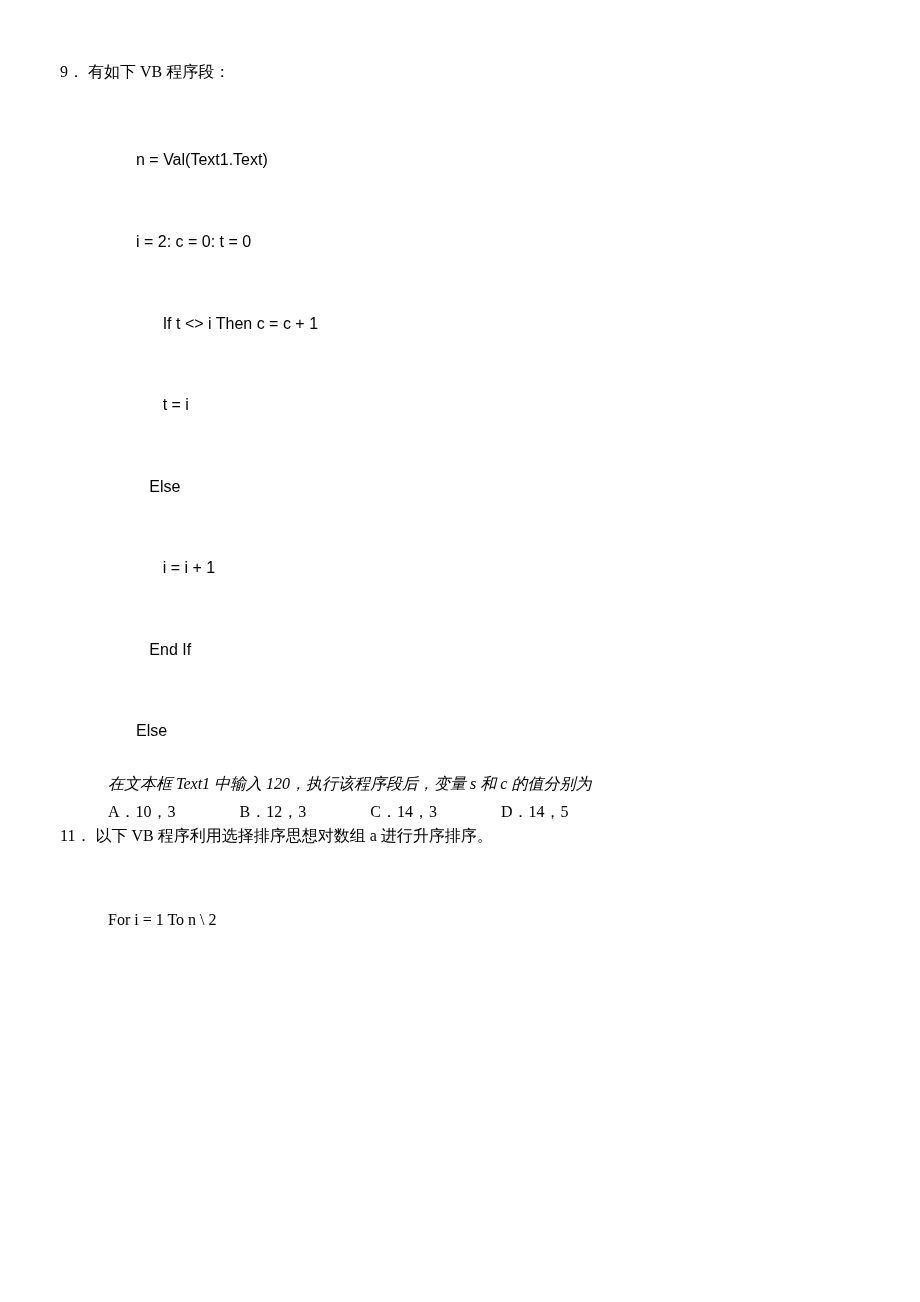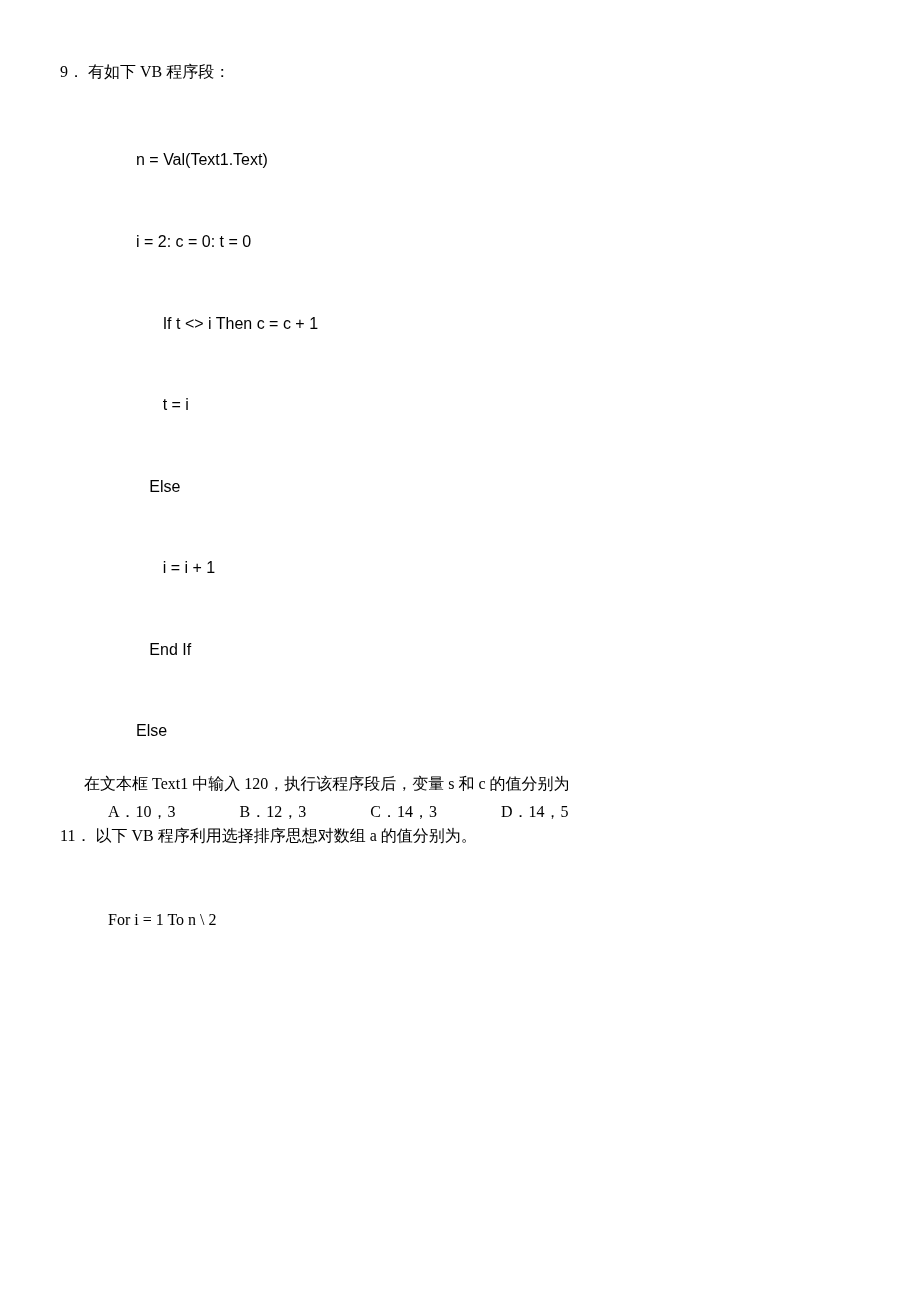--- a/index.html
+++ b/index.html
@@ -31,21 +31,22 @@
     }
     .options {
       margin-left: 48px;
       margin-top: 4px;
     }
     .option-item {
       display: inline-block;
       margin-right: 60px;
     }
     .desc {
-      margin-left: 24px;
+      margin-left: 48px;
+      font-style: italic;
     }
   </style>
 </head>
 <body>
 
 <div class="question">
   <span>9．</span>
   <span>有如下 VB 程序段：</span>
 </div>
 <div class="code-block-mono">
@@ -61,21 +62,21 @@
 <div class="desc">在文本框 Text1 中输入 120，执行该程序段后，变量 s 和 c 的值分别为</div>
 <div class="options">
   <span class="option-item">A．10，3</span>
   <span class="option-item">B．12，3</span>
   <span class="option-item">C．14，3</span>
   <span class="option-item">D．14，5</span>
 </div>
 
 <div class="question">
   <span>11．</span>
-  <span>以下 VB 程序利用选择排序思想对数组 a 的值分别为。</span>
+  <span>以下 VB 程序利用选择排序思想对数组 a 进行升序排序。</span>
 </div>
 <div class="code-block">
   <div>For i = 1 To n \ 2</div>
   
   
   
   
   
 </div>
 

